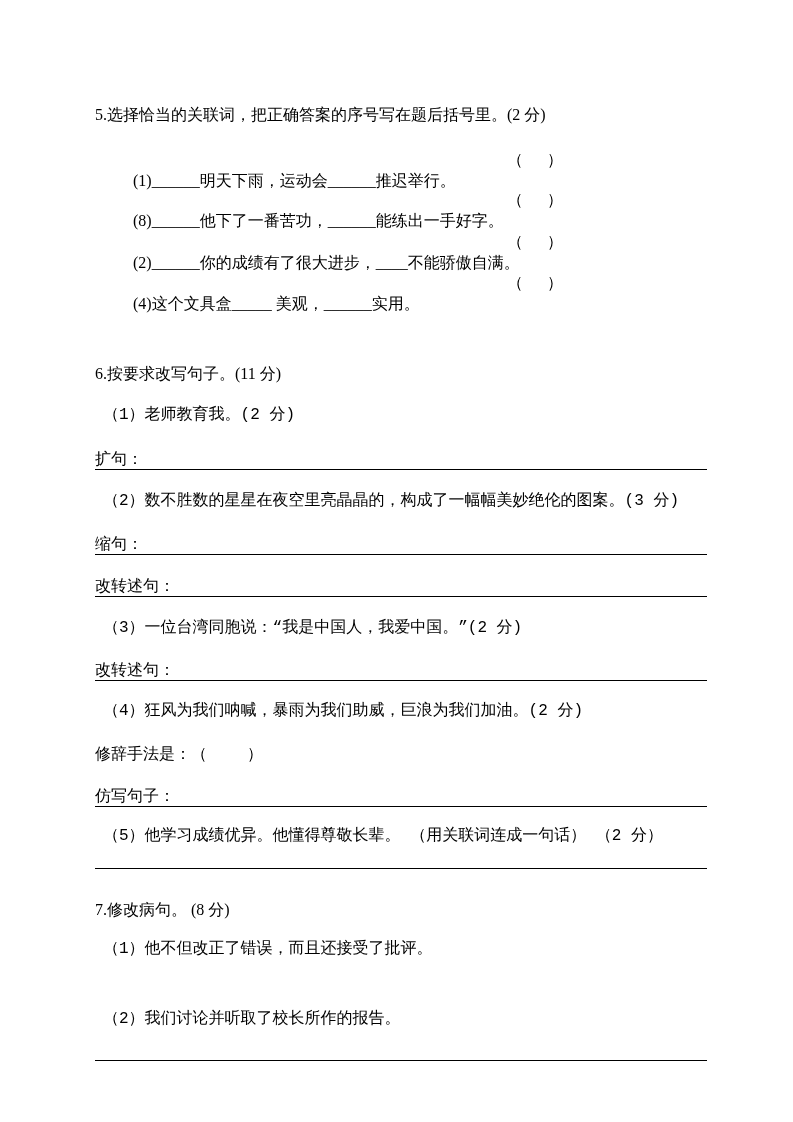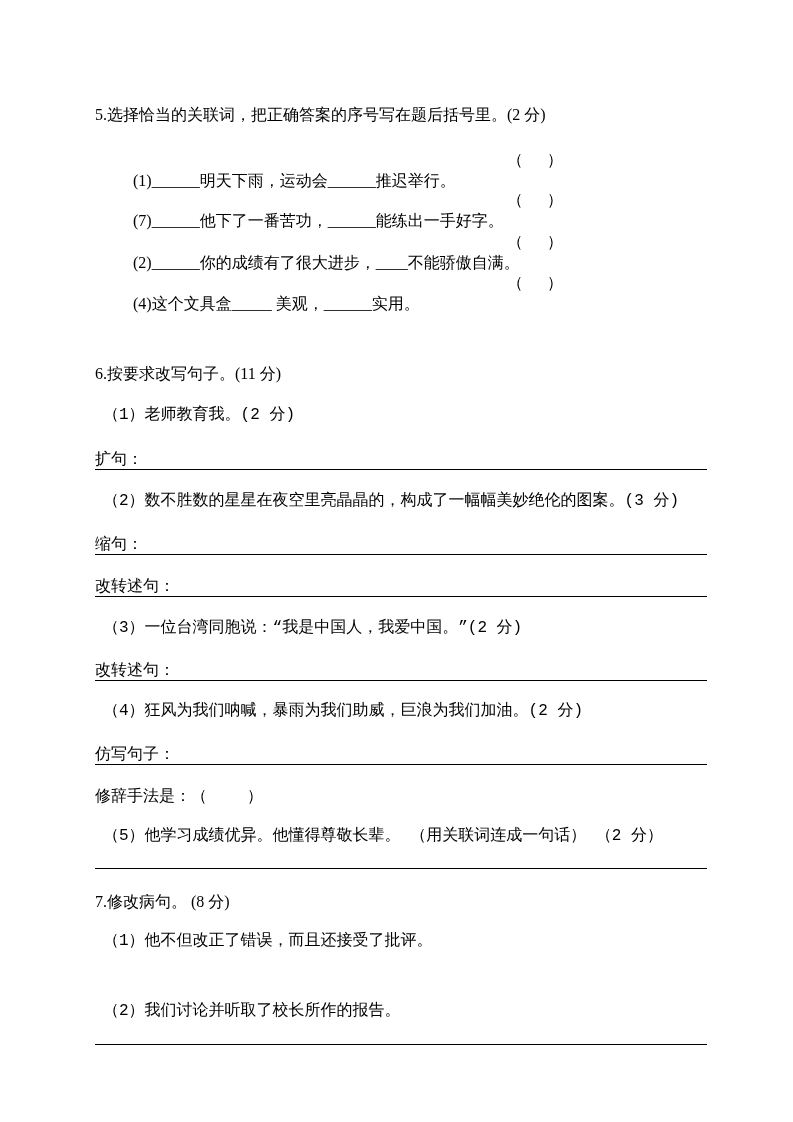--- a/index.html
+++ b/index.html
@@ -44,38 +44,38 @@
     border-bottom: 1px solid #000;
   }
   
   .mt-top   { margin-top: 104px; }
   .mt-21 { margin-top: 21px; }
   .mt-24 { margin-top: 24px; }
   .mt-19 { margin-top: 19px; }
   .mt-20 { margin-top: 20px; }
   .mt-22 { margin-top: 22px; }
   .mt-46 { margin-top: 70px; }
-  .mt-29 { margin-top: 22px; }
+  .mt-29 { margin-top: 30px; }
   .mt-49 { margin-top: 49px; }
 </style>
 </head>
 <body>
 
 <div class="page">
   <div class="content">
 
     <section>
       <div class="line mt-top">5.选择恰当的关联词，把正确答案的序号写在题后括号里。(2 分)</div>
 
       <div class="line q5-item mt-24">
         <span>(1)______明天下雨，运动会______推迟举行。</span>
         <span class="bracket">（      ）</span>
       </div>
       <div class="line q5-item mt-19">
-        <span>(7)______他下了一番苦功，______能练出一手好字。</span>
+        <span>(8)______他下了一番苦功，______能练出一手好字。</span>
         <span class="bracket">（      ）</span>
       </div>
       <div class="line q5-item mt-21">
         <span>(2)______你的成绩有了很大进步，____不能骄傲自满。</span>
         <span class="bracket">（      ）</span>
       </div>
       <div class="line q5-item mt-20">
         <span>(4)这个文具盒_____ 美观，______实用。</span>
         <span class="bracket">（      ）</span>
       </div>
@@ -105,26 +105,26 @@
 
       <div class="line indent mt-22">（3）一位台湾同胞说：“我是中国人，我爱中国。”(2 分)</div>
 
       <div class="line blank-row mt-20">
         <span class="label">改转述句：</span>
         <span class="fill"></span>
       </div>
 
       <div class="line indent mt-21">（4）狂风为我们呐喊，暴雨为我们助威，巨浪为我们加油。(2 分)</div>
 
+      <div class="line mt-21">修辞手法是：（          ）</div>
+
       <div class="line blank-row mt-21">
         <span class="label">仿写句子：</span>
         <span class="fill"></span>
       </div>
-
-      <div class="line mt-21">修辞手法是：（          ）</div>
 
       <div class="line indent mt-20">（5）他学习成绩优异。他懂得尊敬长辈。 （用关联词连成一句话） （2 分）</div>
 
       <div class="rule mt-21"></div>
     </section>
 
     <section>
       <div class="line mt-29">7.修改病句。 (8 分)</div>
 
       <div class="line indent mt-19">（1）他不但改正了错误，而且还接受了批评。</div>

